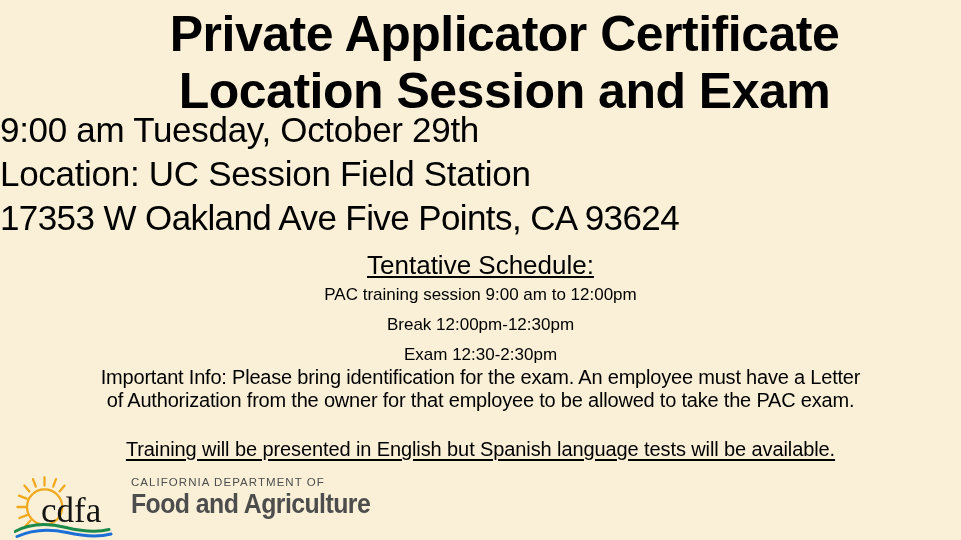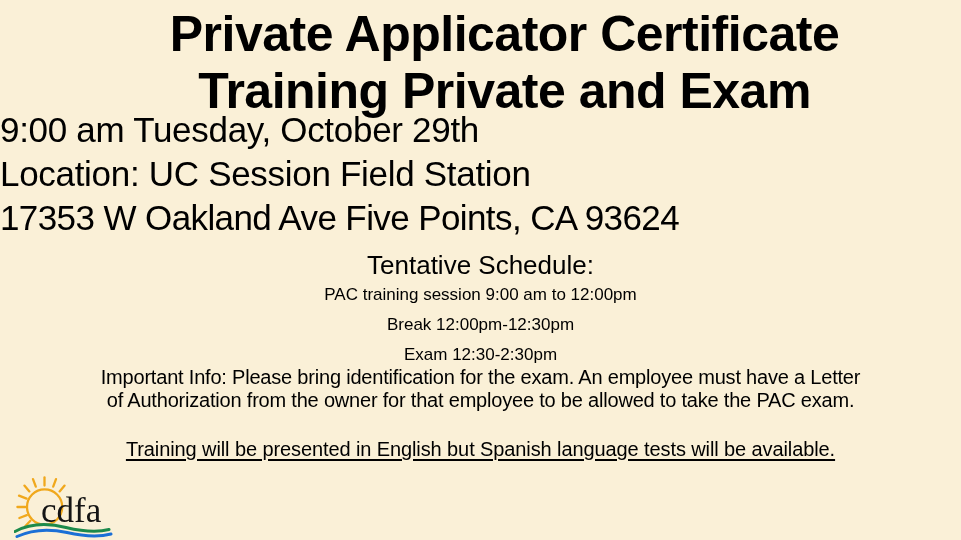--- a/index.html
+++ b/index.html
@@ -69,20 +69,21 @@
     position: absolute;
     left: 0;
     top: 250px;
     width: 961px;
     text-align: center;
   }
   .schedule-heading {
     font-family: "Liberation Sans", sans-serif;
     font-size: 26px;
     line-height: 30px;
+    text-decoration: underline;
     text-underline-offset: 2px;
     color: #000;
     white-space: nowrap;
   }
   .schedule-item {
     font-family: "Liberation Sans", sans-serif;
     font-size: 17px;
     line-height: 30px;
     color: #000;
     white-space: nowrap;
@@ -167,21 +168,21 @@
     transform-origin: left center;
   }
 </style>
 </head>
 <body>
 
 <div id="slide">
 
   <div class="title-block">
     <div class="title-line">Private Applicator Certificate</div>
-    <div class="title-line">Training Private and Exam</div>
+    <div class="title-line">Location Session and Exam</div>
   </div>
 
   <div class="subhead-block">
     <div class="subhead-line">9:00 am Tuesday, October 29th</div>
     <div class="subhead-line">Location: UC Session Field Station</div>
     <div class="subhead-line address">17353 W Oakland Ave Five Points, CA 93624</div>
   </div>
 
   <div class="schedule-block">
     <div class="schedule-heading">Tentative Schedule:</div>
@@ -217,16 +218,20 @@
           <circle cx="30.6" cy="31.0" r="17.6"></circle>
         </g>
 
         <text x="27" y="46" font-family="Liberation Serif, serif" font-size="35" fill="#141414">cdfa</text>
 
         <path d="M1,55.5 C16,47.5 34,47.0 52,51.5 C68,55.3 82,57.0 95,53.5" stroke="#1C8A4B" stroke-width="3" fill="none" stroke-linecap="round"></path>
         <path d="M3,60.5 C18,53.5 35,52.5 53,56.5 C69,60.1 83,61.5 97,58.0" stroke="#1B6FD6" stroke-width="3" fill="none" stroke-linecap="round"></path>
       </svg>
     </div>
 
+    <div class="logo-wordmark">
+      <div class="logo-dept">CALIFORNIA DEPARTMENT OF</div>
+      <div class="logo-name">Food and Agriculture</div>
+    </div>
 
   </div>
 
 </div>
 
 </body></html>

